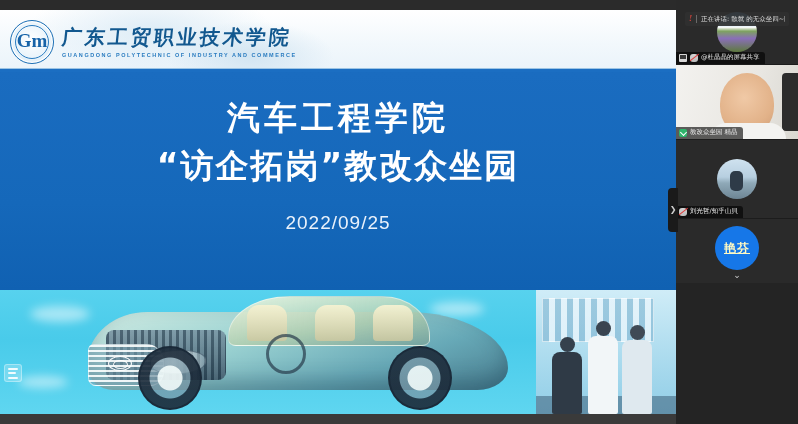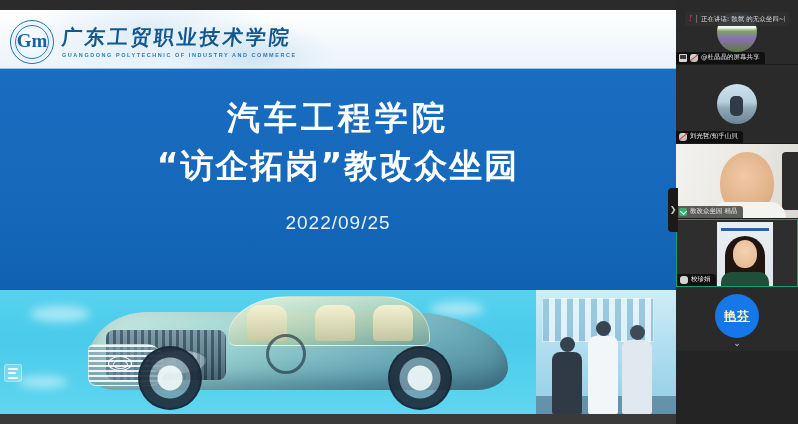--- a/index.html
+++ b/index.html
@@ -273,57 +273,44 @@
         <span class="tdiv"></span>
         <span class="ttxt">正在讲话: 散就 的无众坐四~陶...</span>
       </div>
       <div class="namebar">
         <span class="ic ic-screen"></span>
         <span class="ic ic-mute"></span>
         <span class="txt">@杜晶晶的屏幕共享</span>
       </div>
     </div>
 
-    <div class="tile t-bike">
-      <div class="avatar">
-          <div class="av-bike"></div>
-        </div>
-      <div class="namebar">
-        <span class="ic ic-mute"></span>
-        <span class="txt">刘光哲/知乎山貝</span>
-      </div>
-    </div>
-
     <div class="tile t-man">
       <div class="vid vid-man">
         <div class="wall"></div>
         <div class="drk"></div>
         <div class="face"></div>
         <div class="body"></div>
       </div>
       <div class="namebar">
         <span class="ic ic-green"></span>
         <span class="txt">教改众坐园 精品</span>
       </div>
     </div>
 
-
-    <div class="tile t-woman active">
-      <div class="vid vid-woman">
-        <div class="frame"></div>
-        <div class="board"></div>
-        <div class="hair"></div>
-        <div class="face"></div>
-        <div class="shirt"></div>
-      </div>
+    <div class="tile t-bike">
+      <div class="avatar">
+          <div class="av-bike"></div>
+        </div>
       <div class="namebar">
-        <span class="ic ic-mic"></span>
-        <span class="txt">校珍娟</span>
-      </div>
-    </div>
+        <span class="ic ic-mute"></span>
+        <span class="txt">刘光哲/知乎山貝</span>
+      </div>
+    </div>
+
+
 
     <div class="tile t-blue">
       <div class="blue-circle">艳芬</div>
       <div class="caret">⌄</div>
     </div>
 
   </div>
 </div>
 
 </body></html>

